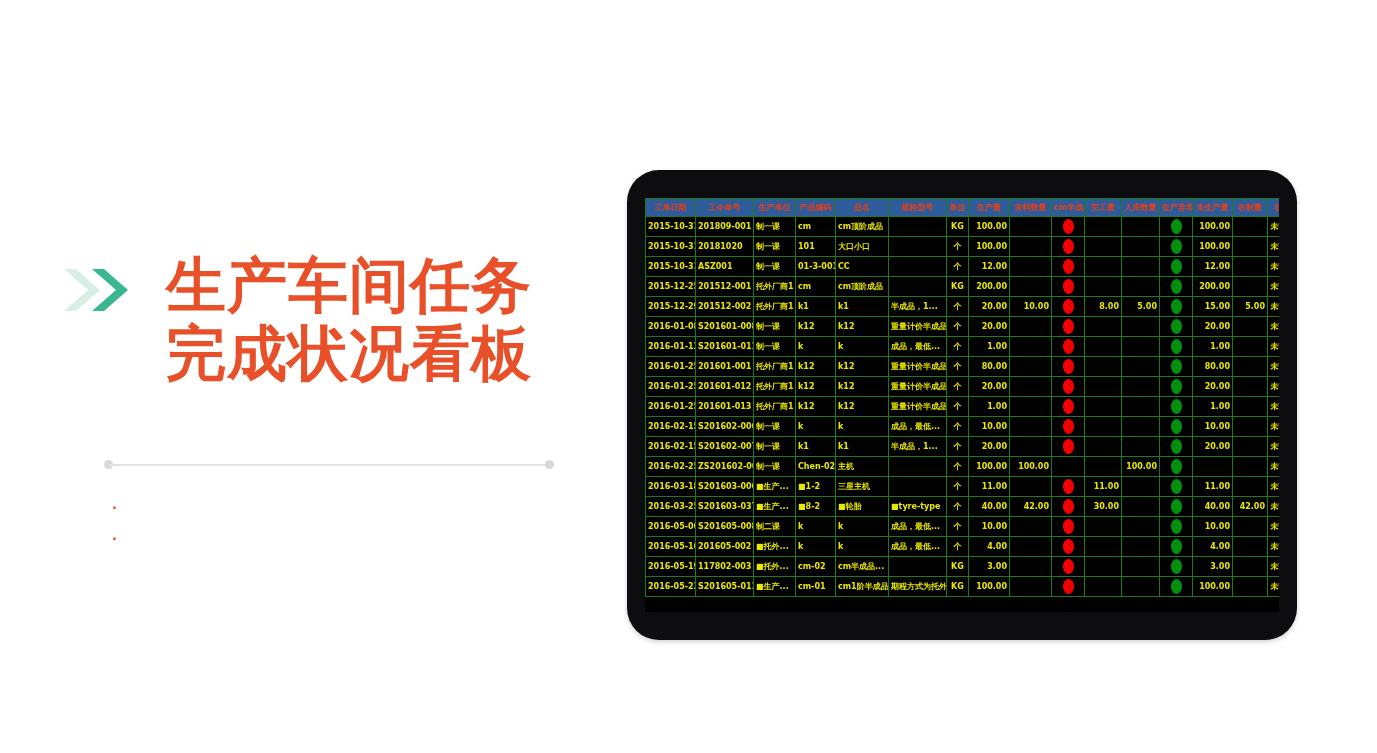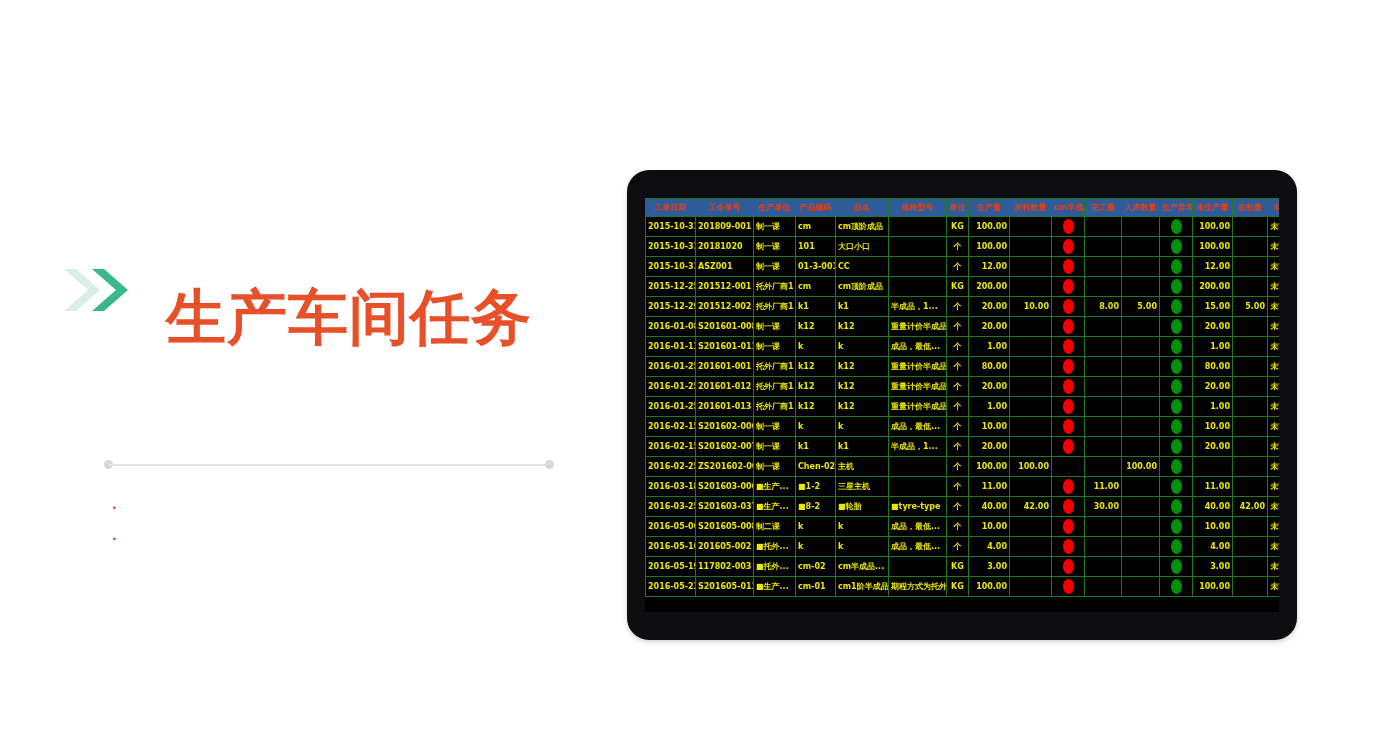--- a/index.html
+++ b/index.html
@@ -15,21 +15,20 @@
   #left-panel { position: absolute; left: 0; top: 0; width: 620px; height: 753px; }
 
   #chevron-mark {
     position: absolute; left: 62px; top: 266px;
     width: 70px; height: 48px;
   }
 
   #title-block {
     position: absolute; left: 166px; top: 252px;
     width: 430px;
-    margin-top: 32px;
   }
   .title-line {
     color: #E8502A;
     font-size: 60px;
     font-weight: bold;
     line-height: 68px;
     letter-spacing: 1px;
     white-space: nowrap;
   }
 
@@ -66,21 +65,21 @@
     width: 16px;
     color: #E8502A;
     font-size: 17px;
   }
 
   
   #tablet {
     position: absolute; left: 627px; top: 170px;
     width: 670px; height: 470px;
     background: #0d0d0f;
-    border-radius: 22px;
+    border-radius: 32px;
     box-shadow: 0 2px 5px rgba(0,0,0,0.18);
   }
   #screen {
     position: absolute; left: 18px; top: 28px;
     width: 634px; height: 414px;
     background: #000000;
     overflow: hidden;
   }
   #tablet-chin {
     position: absolute; left: 18px; bottom: 8px;
@@ -159,20 +158,21 @@
 
     <div id="chevron-mark">
       <svg width="70" height="48" viewBox="0 0 70 48">
         <path d="M2 3 L26 24 L2 45 L14 45 L38 24 L14 3 Z" fill="#D9EFE6"></path>
         <path d="M30 3 L54 24 L30 45 L42 45 L66 24 L42 3 Z" fill="#3BB78F"></path>
       </svg>
     </div>
 
     <div id="title-block">
       <div class="title-line">生产车间任务</div>
+      <div class="title-line">完成状况看板</div>
     </div>
 
     <div id="divider">
       <span class="dot left"></span>
       <span class="bar"></span>
       <span class="dot right"></span>
     </div>
 
     <div id="bullets">
       <div class="bullet-row">

